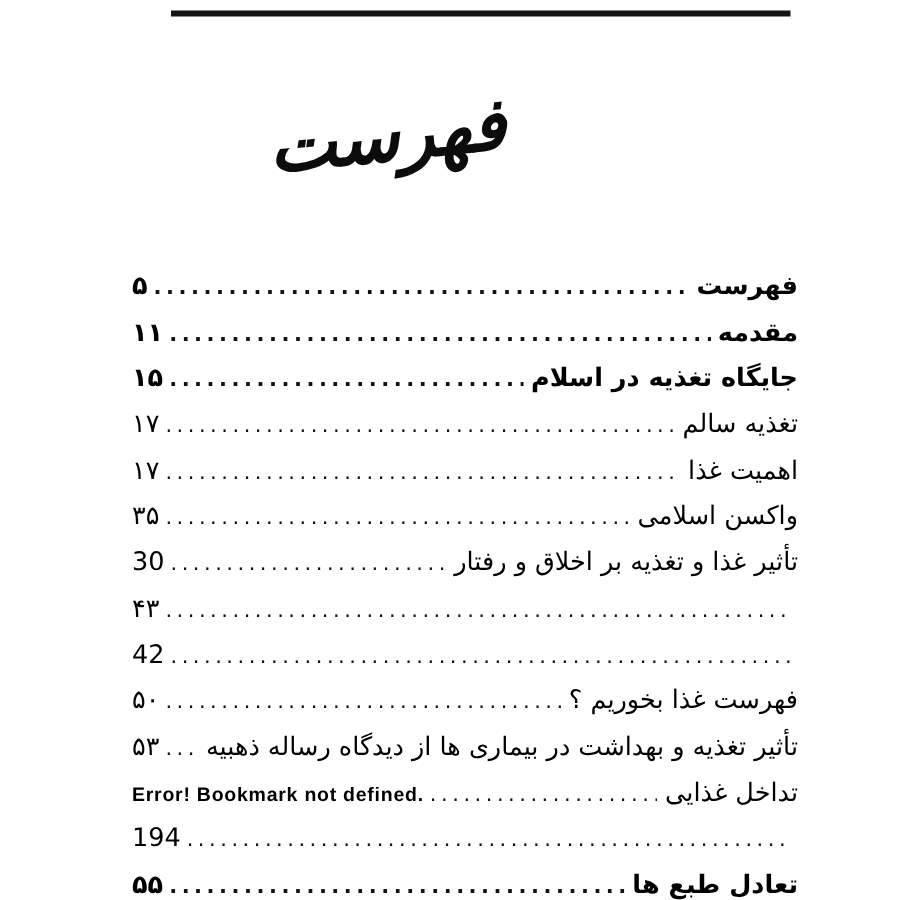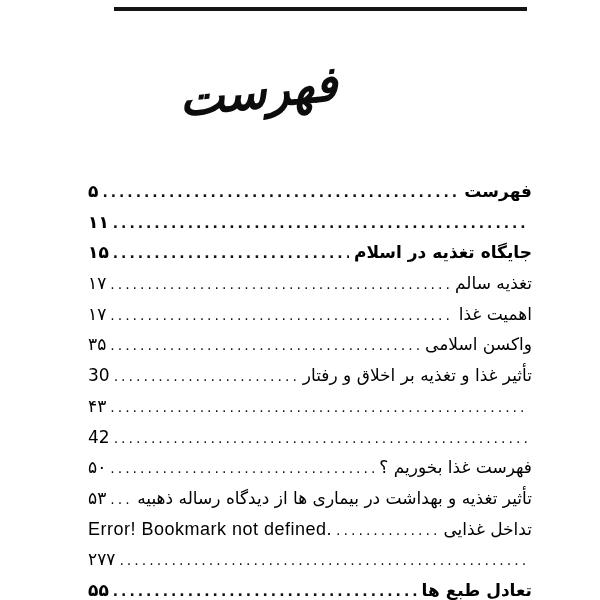--- a/index.html
+++ b/index.html
@@ -75,22 +75,22 @@
     margin: 0 5px 0 4px;
     color: #111111;
   }
   .toc-page {
     flex: 0 0 auto;
   }
   .toc-page.error-page {
     direction: ltr;
     unicode-bidi: isolate;
     font-family: "Liberation Sans", sans-serif;
-    font-weight: 400;
-    font-size: 18px;
+    font-weight: 700;
+    font-size: 13px;
     letter-spacing: 0.5px;
   }
 </style>
 </head>
 <body>
 
 <div class="page">
 
   <div class="top-rule"></div>
 
@@ -98,20 +98,21 @@
 
   <div class="toc">
 
     <div class="toc-row bold">
       <span class="toc-title">فهرست</span>
       <span class="toc-dots">........................................................................................................................................................................................................</span>
       <span class="toc-page">۵</span>
     </div>
 
     <div class="toc-row bold">
+      <span class="toc-title">مقدمه</span>
       <span class="toc-dots">........................................................................................................................................................................................................</span>
       <span class="toc-page">۱۱</span>
     </div>
 
     <div class="toc-row bold">
       <span class="toc-title">جایگاه تغذیه در اسلام</span>
       <span class="toc-dots">........................................................................................................................................................................................................</span>
       <span class="toc-page">۱۵</span>
     </div>
 
@@ -162,21 +163,21 @@
     </div>
 
     <div class="toc-row">
       <span class="toc-title">تداخل غذایی</span>
       <span class="toc-dots">........................................................................................................................................................................................................</span>
       <span class="toc-page error-page">Error! Bookmark not defined.</span>
     </div>
 
     <div class="toc-row">
       <span class="toc-dots">........................................................................................................................................................................................................</span>
-      <span class="toc-page">۲۷۷</span>
+      <span class="toc-page">194</span>
     </div>
 
     <div class="toc-row bold">
       <span class="toc-title">تعادل طبع ها</span>
       <span class="toc-dots">........................................................................................................................................................................................................</span>
       <span class="toc-page">۵۵</span>
     </div>
 
   </div>
 </div>

